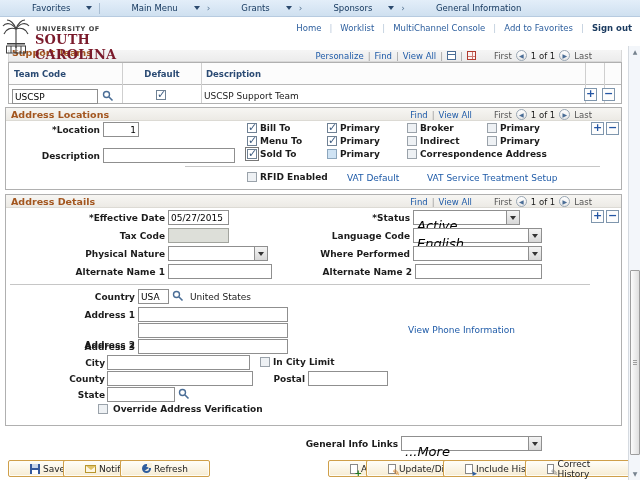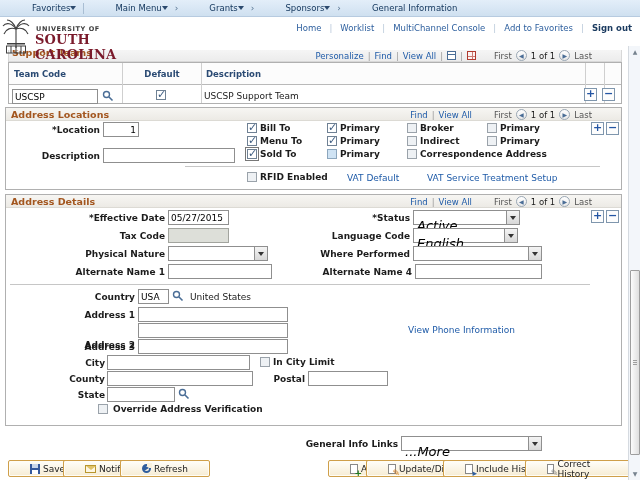--- a/index.html
+++ b/index.html
@@ -9,21 +9,21 @@
     font-family:"DejaVu Sans", sans-serif; font-size:9px; color:#1a1a1a; background:#fff;
   }
   
   .page-header { position:absolute; left:0; top:0; width:640px; height:50px; background:#fff; z-index:5; }
   .navbar {
     position:absolute; left:0; top:0; width:640px; height:17px;
     background:linear-gradient(#e3eef9,#cfe0f0); border-bottom:1px solid #b7cbe0;
     display:flex; align-items:center; padding:0 8px; gap:7px;
     color:#173a60; font-size:8.5px;
   }
-  .crumb { display:flex; align-items:center; gap:0; cursor:pointer;padding-left:24px; }
+  .crumb { display:flex; align-items:center; gap:16px; cursor:pointer;padding-left:24px; }
   .caret { width:0; height:0; border-left:3px solid transparent; border-right:3px solid transparent; border-top:4px solid #2c4a6e; }
   .crumb-sep { color:#55728f; font-size:9px; }
   .crumb-bar { width:1px; height:11px; background:#a9bed3; }
   .utilbar {
     position:absolute; left:0; top:17px; width:632px; height:16px; background:#fff;
     display:flex; align-items:flex-end; justify-content:flex-end; gap:8px; font-size:8.5px;
   }
   .utilbar .ulink { color:#2d5f9e; cursor:pointer; }
   .utilbar .usep { color:#b6c6d8; }
   .signout { color:#1a3a5f; font-weight:bold; cursor:pointer; }
@@ -242,39 +242,39 @@
   <div class="sel" style="left:413px; top:210px; width:107px;">
     <span class="sel-txt">Active</span>
       <span class="sel-arrow"></span>
   </div>
   <span class="pmbtn" style="left:591px; top:210px;">+</span>
   <span class="pmbtn" style="left:606px; top:210px;">−</span>
 
   <div class="lbl" style="left:45px; top:230px; width:120px;">Tax Code</div>
   <input class="inp disabled" style="left: 168px; top: 228px; width: 61px;" value="">
   <div class="lbl" style="left:290px; top:230px; width:120px;">Language Code</div>
-  <div class="sel" style="left:413px; top:228px; width:105px;">
+  <div class="sel" style="left:413px; top:228px; width:129px;">
     <span class="sel-txt">English</span>
       <span class="sel-arrow"></span>
   </div>
 
   <div class="lbl" style="left:45px; top:248px; width:120px;">Physical Nature</div>
   <div class="sel" style="left:168px; top:246px; width:100px;">
     <span class="sel-txt"></span>
       <span class="sel-arrow"></span>
   </div>
   <div class="lbl" style="left:290px; top:248px; width:120px;">Where Performed</div>
   <div class="sel" style="left:413px; top:246px; width:129px;">
     <span class="sel-txt"></span>
       <span class="sel-arrow"></span>
   </div>
 
   <div class="lbl" style="left:45px; top:266px; width:120px;">Alternate Name 1</div>
   <input class="inp" style="left: 168px; top: 264px; width: 104px;" value="">
-  <div class="lbl" style="left:292px; top:266px; width:120px;">Alternate Name 4</div>
+  <div class="lbl" style="left:292px; top:266px; width:120px;">Alternate Name 2</div>
   <input class="inp" style="left: 415px; top: 264px; width: 127px;" value="">
 
   <div class="hline" style="left:10px; top:284px; width:580px;"></div>
 
   <div class="lbl" style="left:15px; top:291px; width:120px;">Country</div>
   <input class="inp" style="left: 138px; top: 289px; width: 31px;" value="USA">
   <span class="mag" style="left:172px; top:290px;">
     <svg width="12" height="12">
         <circle cx="4.5" cy="4.5" r="3" fill="none" stroke="#4a6d96" stroke-width="1.4"></circle>
         <line x1="7" y1="7" x2="10.5" y2="10.5" stroke="#4a6d96" stroke-width="1.6"></line>

